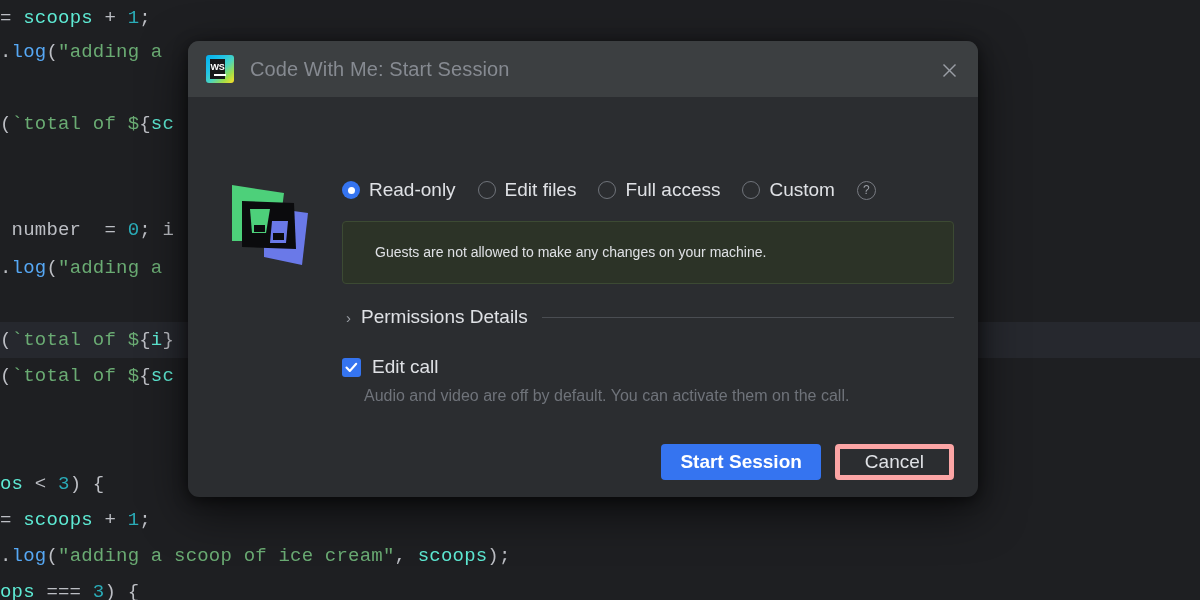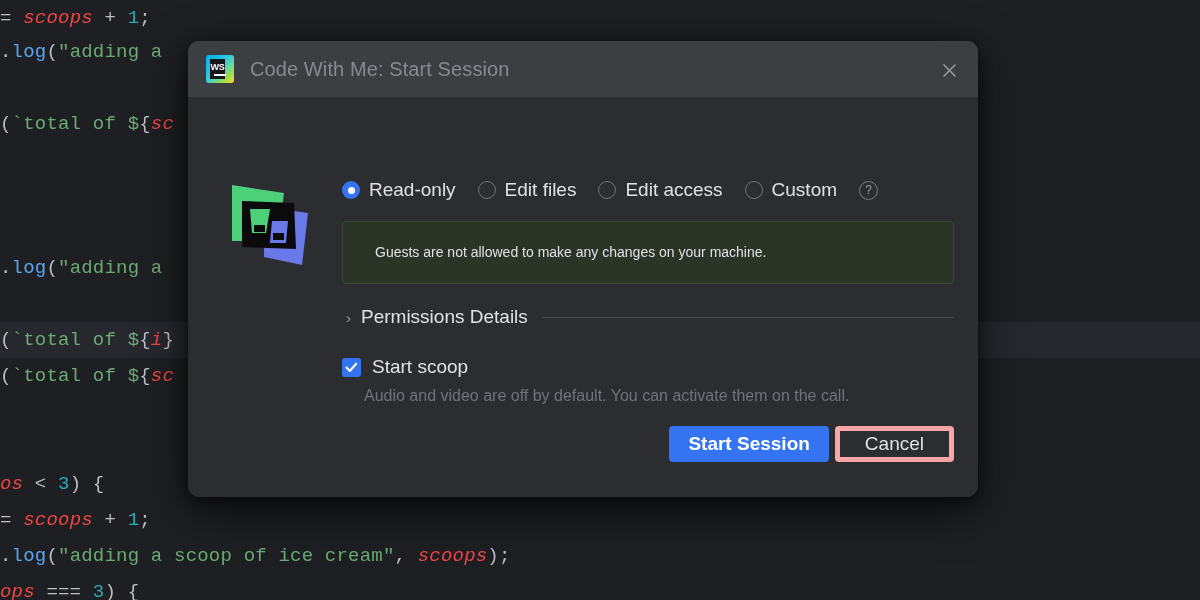--- a/index.html
+++ b/index.html
@@ -28,21 +28,21 @@
     height: 36px;
     letter-spacing: 0.2px;
   }
   .current-line-band {
     position: absolute;
     left: 0;
     width: 1200px;
     height: 36px;
     background: #26282e;
   }
-  .tok-var   { color: #ef4444; font-style: italic; }
+  .tok-var   { color: #5eead4; }
   .tok-num   { color: #2aacb8; }
   .tok-fn    { color: #56a8f5; }
   .tok-str   { color: #6aab73; }
   .tok-plain { color: #bcbec4; }
 
   
   #dialog {
     position: absolute;
     left: 188px;
     top: 41px;
@@ -259,24 +259,24 @@
     color: #6f737a;
     font-size: 16px;
     margin-left: 22px;
     line-height: 22px;
   }
 
   
   #button-row {
     position: absolute;
     right: 24px;
-    bottom: 35px;
-    display: flex;
-    align-items: center;
-    gap: 6px;
+    bottom: 17px;
+    display: flex;
+    align-items: center;
+    gap: 14px;
   }
   .btn {
     height: 36px;
     border-radius: 4px;
     font-size: 19px;
     display: flex;
     align-items: center;
     justify-content: center;
     cursor: pointer;
     font-family: "Liberation Sans", sans-serif;
@@ -294,20 +294,21 @@
     padding: 0 25px;
   }
 </style>
 </head>
 <body>
 
 <div id="editor">
     <div class="code-line" style="top: 0px; left: 0px;"><span class="tok-plain">= </span><span class="tok-var">scoops</span><span class="tok-plain"> + </span><span class="tok-num">1</span><span class="tok-plain">;</span></div>
     <div class="code-line" style="top: 34px; left: 0px;"><span class="tok-plain">.</span><span class="tok-fn">log</span><span class="tok-plain">(</span><span class="tok-str">"adding a</span></div>
     <div class="code-line" style="top: 106px; left: 0px;"><span class="tok-plain">(</span><span class="tok-str">`total of $</span><span class="tok-plain">{</span><span class="tok-var">sc</span></div>
+    <div class="code-line" style="top: 212px; left: 0px;"><span class="tok-plain"> number </span><span class="tok-plain"> = </span><span class="tok-num">0</span><span class="tok-plain">; i</span></div>
     <div class="code-line" style="top: 250px; left: 0px;"><span class="tok-plain">.</span><span class="tok-fn">log</span><span class="tok-plain">(</span><span class="tok-str">"adding a</span></div>
     <div class="current-line-band" style="top: 322px;"></div>
     <div class="code-line" style="top: 322px; left: 0px;"><span class="tok-plain">(</span><span class="tok-str">`total of $</span><span class="tok-plain">{</span><span class="tok-var">i</span><span class="tok-plain">}</span></div>
     <div class="code-line" style="top: 358px; left: 0px;"><span class="tok-plain">(</span><span class="tok-str">`total of $</span><span class="tok-plain">{</span><span class="tok-var">sc</span></div>
     <div class="code-line" style="top: 466px; left: 0px;"><span class="tok-var">os</span><span class="tok-plain"> &lt; </span><span class="tok-num">3</span><span class="tok-plain">) {</span></div>
     <div class="code-line" style="top: 502px; left: 0px;"><span class="tok-plain">= </span><span class="tok-var">scoops</span><span class="tok-plain"> + </span><span class="tok-num">1</span><span class="tok-plain">;</span></div>
     <div class="code-line" style="top: 538px; left: 0px;"><span class="tok-plain">.</span><span class="tok-fn">log</span><span class="tok-plain">(</span><span class="tok-str">"adding a scoop of ice cream"</span><span class="tok-plain">, </span><span class="tok-var">scoops</span><span class="tok-plain">);</span></div>
     <div class="code-line" style="top: 574px; left: 0px;"><span class="tok-var">ops</span><span class="tok-plain"> === </span><span class="tok-num">3</span><span class="tok-plain">) {</span></div>
   </div>
 
@@ -350,21 +351,21 @@
         <div class="radio-opt selected">
           <span class="radio-dot"></span>
           <span class="radio-label">Read-only</span>
         </div>
         <div class="radio-opt">
           <span class="radio-dot"></span>
           <span class="radio-label">Edit files</span>
         </div>
         <div class="radio-opt">
           <span class="radio-dot"></span>
-          <span class="radio-label">Edit access</span>
+          <span class="radio-label">Full access</span>
         </div>
         <div class="radio-opt">
           <span class="radio-dot"></span>
           <span class="radio-label">Custom</span>
         </div>
         <div id="help-icon">?</div>
       </div>
 
       <div id="info-box">
         <div id="info-text">Guests are not allowed to make any changes on your machine.</div>
@@ -375,21 +376,21 @@
         <span id="expander-label">Permissions Details</span>
         <span id="expander-rule"></span>
       </div>
 
       <div id="check-row">
         <span id="checkbox">
           <svg width="13" height="11" viewBox="0 0 13 11" aria-hidden="true">
             <polyline points="1.5,5.5 4.8,9 11.2,1.8" fill="none" stroke="#ffffff" stroke-width="2.1" stroke-linecap="round" stroke-linejoin="round"></polyline>
           </svg>
         </span>
-        <span id="check-label">Start scoop</span>
+        <span id="check-label">Edit call</span>
       </div>
 
       <div id="hint-text">Audio and video are off by default. You can activate them on the call.</div>
 
     </div>
 
     <div id="button-row">
       <div class="btn" id="btn-primary">Start Session</div>
       <div class="btn" id="btn-secondary">Cancel</div>
     </div>

